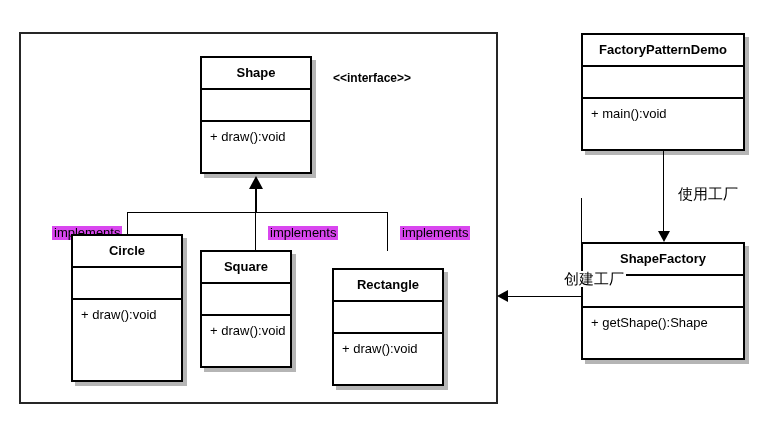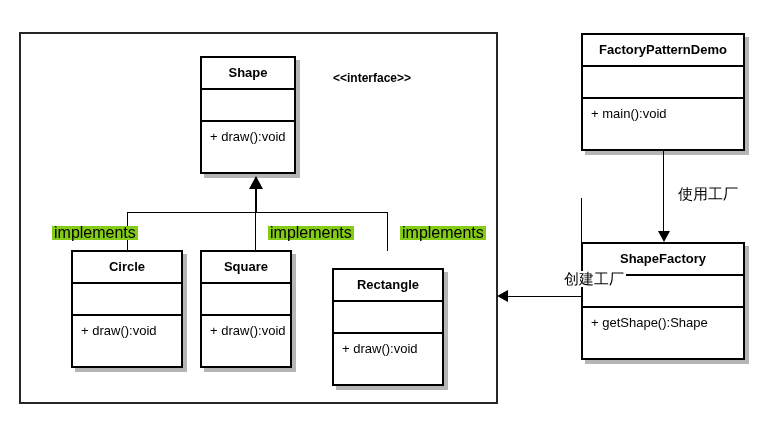--- a/index.html
+++ b/index.html
@@ -95,23 +95,23 @@
     position: absolute;
     width: 0; height: 0;
     border-top: 6px solid transparent;
     border-bottom: 6px solid transparent;
     border-right: 11px solid #000000;
   }
 
   
   .edge-label {
     position: absolute;
-    font-size: 16px;
+    font-size: 13px;
     color: #000000;
-    background: #84cc16;
+    background: #d946ef;
     white-space: nowrap;
     line-height: 14px;
     padding: 0 2px;
   }
   .cjk-label {
     position: absolute;
     font-size: 15px;
     color: #000000;
     background: #ffffff;
     white-space: nowrap;
@@ -126,42 +126,42 @@
     font-weight: bold;
   }
 </style>
 </head>
 <body>
 
 <div id="canvas">
 
   <div class="group-box" style="left:19px; top:32px; width:479px; height:372px;"></div>
 
-  <div class="uml-class" style="left:200px; top:56px; width:96px; height:118px;">
+  <div class="uml-class" style="left:200px; top:56px; width:112px; height:118px;">
     <div class="uml-name">Shape</div>
     <div class="uml-attrs"></div>
     <div class="uml-methods">+ draw():void</div>
   </div>
 
   <div class="stereotype" style="left:333px; top:71px;">&lt;&lt;interface&gt;&gt;</div>
 
   <div class="arrow-up" style="left:249px; top:176px;"></div>
   <div class="line-v" style="left:255px; top:189px; height:24px;"></div>
 
   <div class="line-h-thin" style="left:127px; top:212px; width:261px;"></div>
 
   <div class="line-v-thin" style="left:127px; top:212px; height:39px;"></div>
   <div class="line-v-thin" style="left:255px; top:212px; height:39px;"></div>
   <div class="line-v-thin" style="left:387px; top:212px; height:39px;"></div>
 
   <div class="edge-label" style="left:52px; top:226px;">implements</div>
   <div class="edge-label" style="left:268px; top:226px;">implements</div>
   <div class="edge-label" style="left:400px; top:226px;">implements</div>
 
-  <div class="uml-class" style="left:71px; top:250px; width:112px; height:118px;">
+  <div class="uml-class" style="left:71px; top:234px; width:112px; height:148px;">
     <div class="uml-name">Circle</div>
     <div class="uml-attrs"></div>
     <div class="uml-methods">+ draw():void</div>
   </div>
 
   <div class="uml-class" style="left:200px; top:250px; width:92px; height:118px;">
     <div class="uml-name">Square</div>
     <div class="uml-attrs"></div>
     <div class="uml-methods">+ draw():void</div>
   </div>

